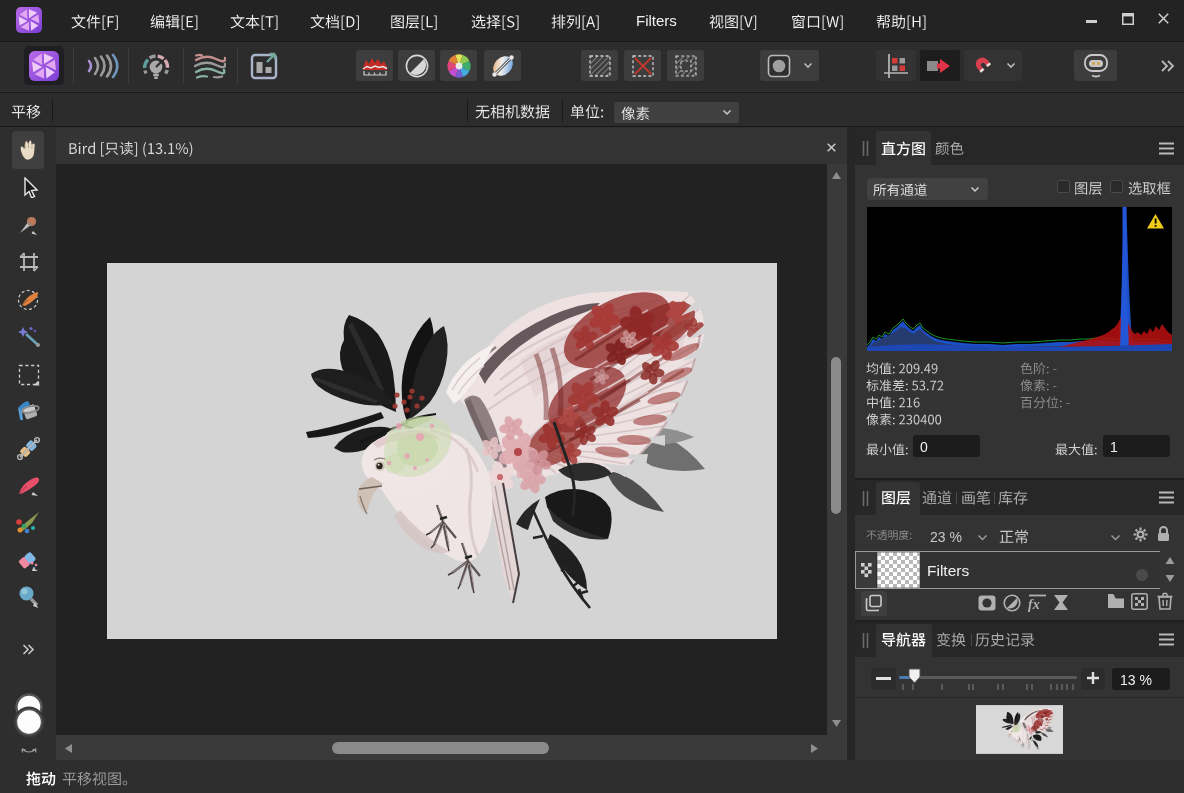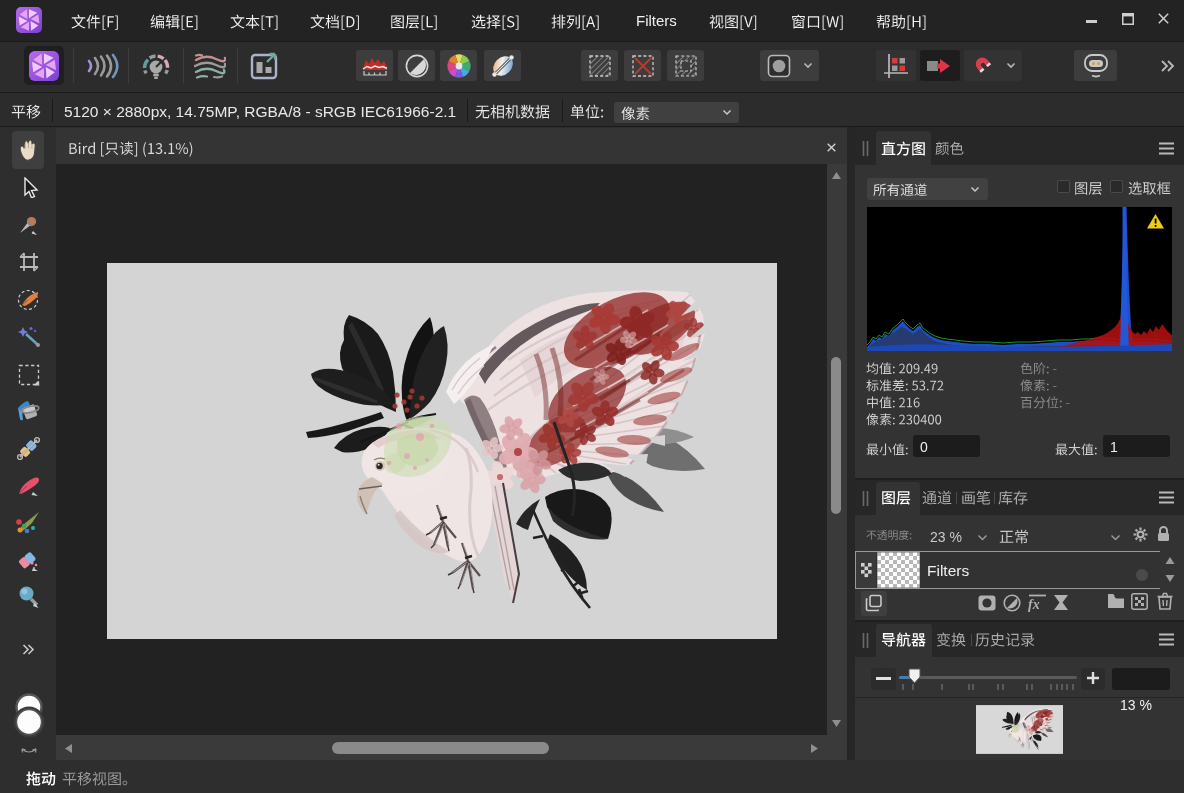--- a/index.html
+++ b/index.html
@@ -334,21 +334,20 @@
     </div>
 <div class="abs" style="left:0;top:92px;width:1184px;height:35px;background:#2c2c2c;border-top:1px solid #1a1a1a;border-bottom:1px solid #191919"></div>
 <div style="position:absolute;left:11px;top:102px;">
       <svg width="32" height="20" viewBox="0 0 32 20" style="display:block">
         <path d="M1.6 3.7H13.4V4.8H1.6ZM0.8 10.1H14.2V11.2H0.8ZM2.6 5.9 3.6 5.5Q3.9 6.1 4.2 6.7Q4.5 7.3 4.7 7.9Q5.0 8.5 5.1 8.9L4.0 9.3Q3.9 8.9 3.7 8.3Q3.5 7.7 3.2 7.0Q2.9 6.4 2.6 5.9ZM11.3 5.5 12.5 5.8Q12.2 6.4 11.9 7.1Q11.6 7.7 11.3 8.3Q11.0 8.9 10.7 9.4L9.7 9.0Q10.0 8.6 10.3 7.9Q10.6 7.3 10.9 6.7Q11.1 6.0 11.3 5.5ZM6.9 4.1H8.1V16.5H6.9Z M18.0 3.9H19.0V16.5H18.0ZM15.7 7.0H20.9V8.1H15.7ZM17.9 7.4 18.6 7.7Q18.4 8.5 18.2 9.3Q17.9 10.2 17.5 11.0Q17.2 11.9 16.8 12.6Q16.4 13.3 16.1 13.8Q16.0 13.6 15.8 13.3Q15.6 13.0 15.5 12.8Q16.0 12.2 16.4 11.3Q16.9 10.4 17.3 9.3Q17.7 8.3 17.9 7.4ZM20.1 2.8 20.8 3.7Q20.2 4.0 19.4 4.2Q18.6 4.4 17.8 4.6Q17.0 4.8 16.2 4.9Q16.2 4.7 16.1 4.5Q16.0 4.2 15.9 4.0Q16.6 3.9 17.4 3.7Q18.2 3.5 18.9 3.3Q19.6 3.1 20.1 2.8ZM19.0 8.4Q19.1 8.5 19.4 8.8Q19.6 9.1 19.9 9.5Q20.3 9.9 20.5 10.2Q20.8 10.5 20.9 10.7L20.2 11.6Q20.1 11.4 19.9 11.0Q19.6 10.6 19.4 10.2Q19.1 9.7 18.9 9.4Q18.6 9.0 18.5 8.8ZM24.6 2.7 25.7 2.9Q25.0 4.0 24.0 5.0Q22.9 6.0 21.5 6.8Q21.4 6.6 21.2 6.5Q21.1 6.3 21.0 6.2Q20.8 6.1 20.7 6.0Q22.1 5.3 23.1 4.4Q24.1 3.5 24.6 2.7ZM25.5 8.1 26.6 8.4Q25.9 9.6 24.7 10.8Q23.4 12.0 21.6 12.9Q21.6 12.7 21.4 12.6Q21.3 12.4 21.2 12.3Q21.0 12.2 20.9 12.1Q22.1 11.5 22.9 10.9Q23.8 10.2 24.5 9.5Q25.1 8.8 25.5 8.1ZM24.1 4.1H27.7V5.1H23.2ZM27.4 4.1H27.6L27.8 4.1L28.5 4.5Q28.0 5.5 27.3 6.4Q26.5 7.2 25.6 7.8Q24.6 8.5 23.5 8.9Q22.5 9.4 21.3 9.7Q21.2 9.5 21.1 9.2Q20.9 9.0 20.7 8.8Q21.8 8.6 22.8 8.2Q23.8 7.8 24.7 7.2Q25.6 6.7 26.3 5.9Q27.0 5.2 27.4 4.3ZM24.8 9.5H28.6V10.5H23.9ZM28.2 9.5H28.4L28.6 9.5L29.4 9.8Q28.9 11.3 28.0 12.4Q27.2 13.5 26.1 14.3Q25.0 15.1 23.7 15.7Q22.4 16.2 21.0 16.6Q20.9 16.3 20.7 16.1Q20.6 15.8 20.4 15.6Q21.7 15.4 22.9 14.9Q24.2 14.4 25.2 13.7Q26.2 13.0 27.0 12.0Q27.8 11.0 28.2 9.7ZM22.7 6.5 23.5 5.9Q24.0 6.2 24.5 6.6Q25.1 7.0 25.4 7.3L24.5 7.9Q24.2 7.6 23.7 7.2Q23.2 6.8 22.7 6.5ZM23.4 12.4 24.2 11.8Q24.8 12.2 25.4 12.6Q26.0 13.1 26.3 13.5L25.4 14.1Q25.1 13.7 24.5 13.2Q23.9 12.7 23.4 12.4Z" fill="#e8e8e8"></path>
       </svg>
     </div>
 <div class="abs" style="left:52px;top:99px;width:1px;height:23px;background:#191919"></div>
 <div class="abs" style="left:467px;top:99px;width:1px;height:23px;background:#191919"></div>
 <div class="abs" style="left:562px;top:99px;width:1px;height:23px;background:#191919"></div>
-<div style="position:absolute;left:64px;top:103px;"><span style="font-size:15.5px;color:#e8e8e8">5120 × 2880px, 14.75MP, RGBA/8 - sRGB IEC61966-2.1</span></div>
 <div style="position:absolute;left:475px;top:102px;">
       <svg width="77" height="20" viewBox="0 0 77 20" style="display:block">
         <path d="M0.8 8.1H14.3V9.2H0.8ZM1.7 3.7H13.4V4.8H1.7ZM7.7 9.0H8.8V14.4Q8.8 14.8 9.0 14.9Q9.2 15.0 9.8 15.0Q9.9 15.0 10.2 15.0Q10.6 15.0 11.0 15.0Q11.4 15.0 11.8 15.0Q12.2 15.0 12.4 15.0Q12.7 15.0 12.9 14.9Q13.1 14.7 13.2 14.2Q13.3 13.7 13.3 12.6Q13.4 12.7 13.6 12.8Q13.8 12.9 14.0 13.0Q14.2 13.1 14.4 13.1Q14.3 14.3 14.1 15.0Q14.0 15.6 13.6 15.9Q13.2 16.2 12.5 16.2Q12.3 16.2 12.1 16.2Q11.8 16.2 11.4 16.2Q11.0 16.2 10.7 16.2Q10.3 16.2 10.0 16.2Q9.7 16.2 9.6 16.2Q8.9 16.2 8.4 16.0Q8.0 15.8 7.8 15.5Q7.7 15.1 7.7 14.4ZM6.7 4.1H7.8Q7.8 5.2 7.7 6.4Q7.7 7.6 7.5 8.7Q7.3 9.9 6.8 11.0Q6.4 12.2 5.7 13.2Q5.0 14.2 4.0 15.0Q2.9 15.9 1.4 16.5Q1.2 16.3 1.0 16.0Q0.8 15.8 0.6 15.6Q2.1 15.0 3.1 14.2Q4.1 13.5 4.8 12.5Q5.5 11.6 5.8 10.5Q6.2 9.5 6.4 8.4Q6.6 7.3 6.6 6.2Q6.7 5.1 6.7 4.1Z M22.7 7.2H28.3V8.2H22.7ZM22.7 10.8H28.3V11.8H22.7ZM22.7 14.4H28.3V15.5H22.7ZM22.1 3.6H28.9V16.4H27.8V4.7H23.2V16.4H22.1ZM15.8 5.9H21.4V7.0H15.8ZM18.2 2.7H19.3V16.5H18.2ZM18.2 6.6 18.9 6.8Q18.7 7.7 18.4 8.7Q18.1 9.7 17.7 10.6Q17.3 11.5 16.9 12.3Q16.5 13.1 16.0 13.7Q15.9 13.5 15.8 13.2Q15.6 12.9 15.4 12.7Q15.8 12.2 16.3 11.5Q16.7 10.8 17.0 9.9Q17.4 9.1 17.7 8.3Q18.0 7.4 18.2 6.6ZM19.2 8.2Q19.4 8.4 19.7 8.8Q20.0 9.1 20.4 9.6Q20.8 10.0 21.1 10.3Q21.4 10.7 21.5 10.9L20.8 11.8Q20.7 11.5 20.4 11.1Q20.1 10.7 19.8 10.2Q19.4 9.8 19.1 9.4Q18.8 9.0 18.6 8.8Z M38.1 3.6H41.9V4.6H38.1ZM37.5 3.6H38.6V8.4Q38.6 9.3 38.5 10.4Q38.4 11.5 38.1 12.5Q37.9 13.6 37.4 14.6Q36.9 15.7 36.1 16.5Q36.0 16.4 35.9 16.3Q35.7 16.1 35.5 16.0Q35.4 15.8 35.2 15.8Q36.0 15.0 36.4 14.1Q36.9 13.1 37.1 12.2Q37.3 11.2 37.4 10.2Q37.5 9.2 37.5 8.4ZM41.4 3.6H42.5V14.4Q42.5 14.7 42.5 14.9Q42.5 15.2 42.6 15.2Q42.7 15.3 42.9 15.3Q43.0 15.3 43.1 15.3Q43.2 15.3 43.3 15.3Q43.5 15.3 43.6 15.2Q43.7 15.1 43.7 15.0Q43.7 14.9 43.8 14.6Q43.8 14.4 43.8 13.8Q43.8 13.2 43.8 12.5Q44.0 12.6 44.2 12.8Q44.5 12.9 44.7 13.0Q44.7 13.4 44.7 13.9Q44.6 14.3 44.6 14.7Q44.6 15.1 44.6 15.3Q44.5 15.9 44.1 16.1Q44.0 16.2 43.8 16.3Q43.6 16.3 43.3 16.3Q43.2 16.3 43.0 16.3Q42.7 16.3 42.6 16.3Q42.4 16.3 42.1 16.3Q41.9 16.2 41.7 16.1Q41.6 15.9 41.5 15.8Q41.4 15.6 41.4 15.3Q41.4 14.9 41.4 14.3ZM30.8 5.9H36.6V7.0H30.8ZM33.3 2.7H34.4V16.5H33.3ZM33.2 6.6 34.0 6.8Q33.8 7.7 33.4 8.7Q33.1 9.7 32.7 10.6Q32.3 11.5 31.9 12.3Q31.5 13.1 31.0 13.7Q30.9 13.5 30.7 13.2Q30.6 12.9 30.4 12.7Q30.8 12.2 31.3 11.5Q31.7 10.8 32.1 9.9Q32.4 9.1 32.7 8.3Q33.0 7.4 33.2 6.6ZM34.3 8.2Q34.4 8.4 34.8 8.7Q35.1 9.1 35.5 9.5Q35.9 10.0 36.2 10.3Q36.5 10.7 36.7 10.9L36.0 11.8Q35.8 11.5 35.5 11.1Q35.2 10.7 34.9 10.2Q34.5 9.8 34.2 9.4Q33.9 9.0 33.7 8.8Z M46.1 10.5H51.8V11.4H46.1ZM45.7 5.5H53.0V6.4H45.7ZM51.6 3.0 52.6 3.4Q52.3 3.9 51.9 4.4Q51.6 5.0 51.2 5.3L50.5 5.0Q50.7 4.7 50.9 4.4Q51.1 4.0 51.3 3.6Q51.5 3.3 51.6 3.0ZM48.8 2.7H49.9V9.2H48.8ZM46.3 3.4 47.1 3.1Q47.5 3.5 47.7 4.1Q48.0 4.6 48.1 5.0L47.3 5.4Q47.2 5.0 46.9 4.4Q46.6 3.9 46.3 3.4ZM48.9 5.9 49.6 6.3Q49.3 7.0 48.7 7.6Q48.2 8.2 47.5 8.7Q46.8 9.3 46.2 9.6Q46.1 9.4 45.9 9.2Q45.8 8.9 45.6 8.8Q46.2 8.5 46.8 8.0Q47.5 7.6 48.0 7.0Q48.5 6.5 48.9 5.9ZM49.7 6.2Q49.9 6.3 50.3 6.6Q50.7 6.8 51.2 7.1Q51.6 7.4 52.0 7.6Q52.4 7.8 52.5 8.0L51.9 8.8Q51.7 8.6 51.4 8.3Q51.0 8.0 50.6 7.7Q50.2 7.4 49.8 7.1Q49.4 6.8 49.2 6.7ZM54.2 5.6H59.2V6.7H54.2ZM54.4 2.8 55.5 3.0Q55.2 4.4 54.9 5.8Q54.6 7.1 54.1 8.2Q53.7 9.4 53.1 10.2Q53.0 10.2 52.8 10.0Q52.7 9.9 52.5 9.8Q52.3 9.6 52.2 9.6Q52.8 8.8 53.2 7.7Q53.7 6.6 54.0 5.4Q54.3 4.1 54.4 2.8ZM57.2 6.2 58.3 6.3Q57.9 8.9 57.2 10.8Q56.5 12.7 55.4 14.2Q54.2 15.6 52.4 16.5Q52.3 16.4 52.2 16.3Q52.1 16.1 52.0 15.9Q51.9 15.7 51.8 15.6Q53.5 14.8 54.6 13.5Q55.7 12.2 56.3 10.4Q56.9 8.6 57.2 6.2ZM54.7 6.5Q55.1 8.6 55.7 10.3Q56.3 12.1 57.3 13.4Q58.2 14.7 59.6 15.5Q59.4 15.6 59.2 15.9Q59.0 16.2 58.8 16.4Q57.4 15.5 56.4 14.1Q55.4 12.7 54.8 10.8Q54.2 8.9 53.8 6.7ZM46.6 13.0 47.4 12.3Q48.1 12.6 49.0 13.0Q49.8 13.4 50.6 13.9Q51.4 14.3 51.9 14.6L51.2 15.4Q50.7 15.0 49.9 14.6Q49.2 14.1 48.3 13.7Q47.4 13.3 46.6 13.0ZM51.4 10.5H51.6L51.8 10.4L52.4 10.7Q52.0 12.3 51.0 13.4Q50.1 14.6 48.8 15.3Q47.6 16.0 46.1 16.4Q46.1 16.2 45.9 15.9Q45.8 15.7 45.6 15.5Q47.0 15.2 48.1 14.6Q49.3 14.0 50.2 13.0Q51.0 12.0 51.4 10.6ZM46.6 13.0Q47.0 12.5 47.3 11.9Q47.7 11.3 48.0 10.7Q48.3 10.1 48.5 9.5L49.5 9.7Q49.3 10.3 48.9 10.9Q48.6 11.6 48.3 12.2Q48.0 12.8 47.7 13.2Z M66.5 3.4H73.8V7.2H66.5V6.3H72.8V4.3H66.5ZM65.9 3.4H67.0V7.9Q67.0 8.8 67.0 10.0Q66.9 11.1 66.7 12.2Q66.5 13.4 66.1 14.5Q65.8 15.6 65.2 16.5Q65.1 16.4 64.9 16.3Q64.7 16.1 64.5 16.0Q64.4 15.9 64.2 15.9Q64.8 15.0 65.2 14.0Q65.5 13.0 65.7 11.9Q65.8 10.8 65.9 9.8Q65.9 8.8 65.9 7.9ZM66.5 8.9H74.4V9.9H66.5ZM67.7 15.0H73.3V15.9H67.7ZM69.9 7.1H71.0V12.2H69.9ZM67.3 11.7H73.9V16.5H72.9V12.7H68.3V16.5H67.3ZM60.4 10.7Q61.3 10.4 62.6 10.0Q63.8 9.7 65.1 9.3L65.3 10.3Q64.1 10.7 62.9 11.1Q61.7 11.5 60.7 11.8ZM60.6 5.7H65.3V6.8H60.6ZM62.5 2.7H63.6V15.1Q63.6 15.6 63.4 15.8Q63.3 16.1 63.0 16.2Q62.8 16.3 62.3 16.4Q61.9 16.4 61.2 16.4Q61.1 16.2 61.0 15.9Q60.9 15.6 60.8 15.4Q61.3 15.4 61.7 15.4Q62.1 15.4 62.2 15.4Q62.4 15.4 62.4 15.3Q62.5 15.2 62.5 15.1Z" fill="#e8e8e8"></path>
       </svg>
     </div>
 <div style="position:absolute;left:570px;top:102px;">
       <svg width="36" height="20" viewBox="0 0 36 20" style="display:block">
         <path d="M6.9 5.8H8.0V16.5H6.9ZM3.3 8.7V10.4H11.8V8.7ZM3.3 6.2V7.8H11.8V6.2ZM2.2 5.3H12.9V11.3H2.2ZM0.8 12.7H14.2V13.8H0.8ZM3.5 3.2 4.5 2.8Q4.9 3.3 5.4 3.9Q5.9 4.5 6.1 5.0L5.1 5.5Q4.9 5.0 4.4 4.4Q4.0 3.7 3.5 3.2ZM10.6 2.8 11.9 3.2Q11.4 3.9 10.9 4.6Q10.4 5.4 9.9 5.9L9.0 5.5Q9.3 5.1 9.6 4.7Q9.9 4.2 10.2 3.7Q10.4 3.2 10.6 2.8Z M20.5 5.4H28.7V6.5H20.5ZM21.5 7.7 22.5 7.4Q22.7 8.2 22.9 9.1Q23.1 10.0 23.2 10.8Q23.4 11.7 23.5 12.4Q23.6 13.2 23.7 13.8L22.5 14.1Q22.5 13.5 22.4 12.7Q22.3 11.9 22.2 11.1Q22.0 10.2 21.9 9.3Q21.7 8.4 21.5 7.7ZM26.6 7.3 27.8 7.5Q27.6 8.4 27.4 9.5Q27.2 10.5 27.0 11.5Q26.8 12.6 26.6 13.5Q26.3 14.5 26.1 15.2L25.1 15.0Q25.3 14.2 25.5 13.3Q25.8 12.3 26.0 11.3Q26.2 10.2 26.3 9.2Q26.5 8.2 26.6 7.3ZM19.9 14.8H29.3V15.9H19.9ZM23.5 2.9 24.6 2.6Q24.8 3.2 25.0 3.8Q25.3 4.5 25.4 4.9L24.3 5.3Q24.2 4.8 24.0 4.1Q23.8 3.4 23.5 2.9ZM19.3 2.8 20.4 3.1Q19.9 4.3 19.2 5.6Q18.6 6.8 17.8 7.9Q17.0 9.0 16.2 9.9Q16.2 9.7 16.0 9.5Q15.9 9.3 15.8 9.1Q15.7 8.9 15.6 8.7Q16.3 8.0 17.0 7.0Q17.7 6.1 18.3 5.0Q18.9 3.9 19.3 2.8ZM17.7 6.6 18.8 5.5 18.8 5.5V16.5H17.7Z M32.1 9.4Q31.7 9.4 31.4 9.2Q31.1 8.9 31.1 8.4Q31.1 7.9 31.4 7.6Q31.7 7.4 32.1 7.4Q32.5 7.4 32.8 7.6Q33.1 7.9 33.1 8.4Q33.1 8.9 32.8 9.2Q32.5 9.4 32.1 9.4ZM32.1 15.5Q31.7 15.5 31.4 15.2Q31.1 14.9 31.1 14.5Q31.1 14.0 31.4 13.7Q31.7 13.4 32.1 13.4Q32.5 13.4 32.8 13.7Q33.1 14.0 33.1 14.5Q33.1 14.9 32.8 15.2Q32.5 15.5 32.1 15.5Z" fill="#e8e8e8"></path>
       </svg>
     </div>
@@ -1137,21 +1136,21 @@
 <div class="abs" style="left:1061px;top:684px;width:2px;height:6px;background:#5a5a5a"></div>
 <div class="abs" style="left:1066px;top:684px;width:2px;height:6px;background:#5a5a5a"></div>
 <div class="abs" style="left:1072px;top:684px;width:2px;height:6px;background:#5a5a5a"></div>
 <div class="abs" style="left:1081px;top:668px;width:24px;height:22px;background:#2c2c2c;border-radius:3px"></div>
 <div style="position:absolute;left:1086px;top:671px;">
       <svg width="14" height="14" viewBox="0 0 14 14">
         <path d="M7 1 L7 13 M1 7 L13 7" stroke="#e0e0e0" stroke-width="2.4"></path>
       </svg>
     </div>
 <div class="abs" style="left:1112px;top:668px;width:58px;height:22px;background:#1c1c1c;border-radius:3px"></div>
-<div style="position:absolute;left:1120px;top:696px;"><span style="font-size:14px;color:#f0f0f0">13 %</span></div>
+<div style="position:absolute;left:1120px;top:671px;"><span style="font-size:14px;color:#f0f0f0">13 %</span></div>
 <div class="abs" style="left:855px;top:697px;width:329px;height:1px;background:#262626"></div>
 <svg class="abs" style="left:976px;top:705px" width="87" height="49" viewBox="107 263 670 376">
 <rect x="107" y="263" width="670" height="376" fill="#d9d8d8"></rect>
       <path d="M705 469 Q688 448 668 438 Q648 428 628 428 Q620 430 618 436 Q630 456 652 466 Q676 474 705 469z" fill="#6f6f6f"></path>
       <path d="M694 437 Q676 428 656 428 Q640 430 632 438 Q648 444 668 444 Q682 442 694 437z" fill="#8f8f8f"></path>
       <path d="M664 512 Q650 492 632 480 Q618 472 606 470 Q610 484 624 496 Q640 508 664 512z" fill="#4f4f4f"></path>
       <path d="M349 315 Q342 324 344 340 Q337 352 342 368 Q349 384 362 394 Q376 404 396 412 Q396 392 393 372 Q389 350 378 334 Q366 320 349 315z" fill="#1a1a1a"></path>
       <path d="M352 322 Q368 352 384 390 L380 392 Q362 356 348 326z" fill="#2b2b2b"></path>
       <path d="M430 317 Q416 330 408 352 Q400 376 402 398 Q403 412 407 421 Q420 408 427 388 Q434 366 434 342 Q434 328 430 317z" fill="#131313"></path>
       <path d="M444 326 Q450 344 446 364 Q442 386 430 402 Q421 412 410 419 Q410 400 414 378 Q420 354 430 340 Q436 330 444 326z" fill="#212121"></path>

